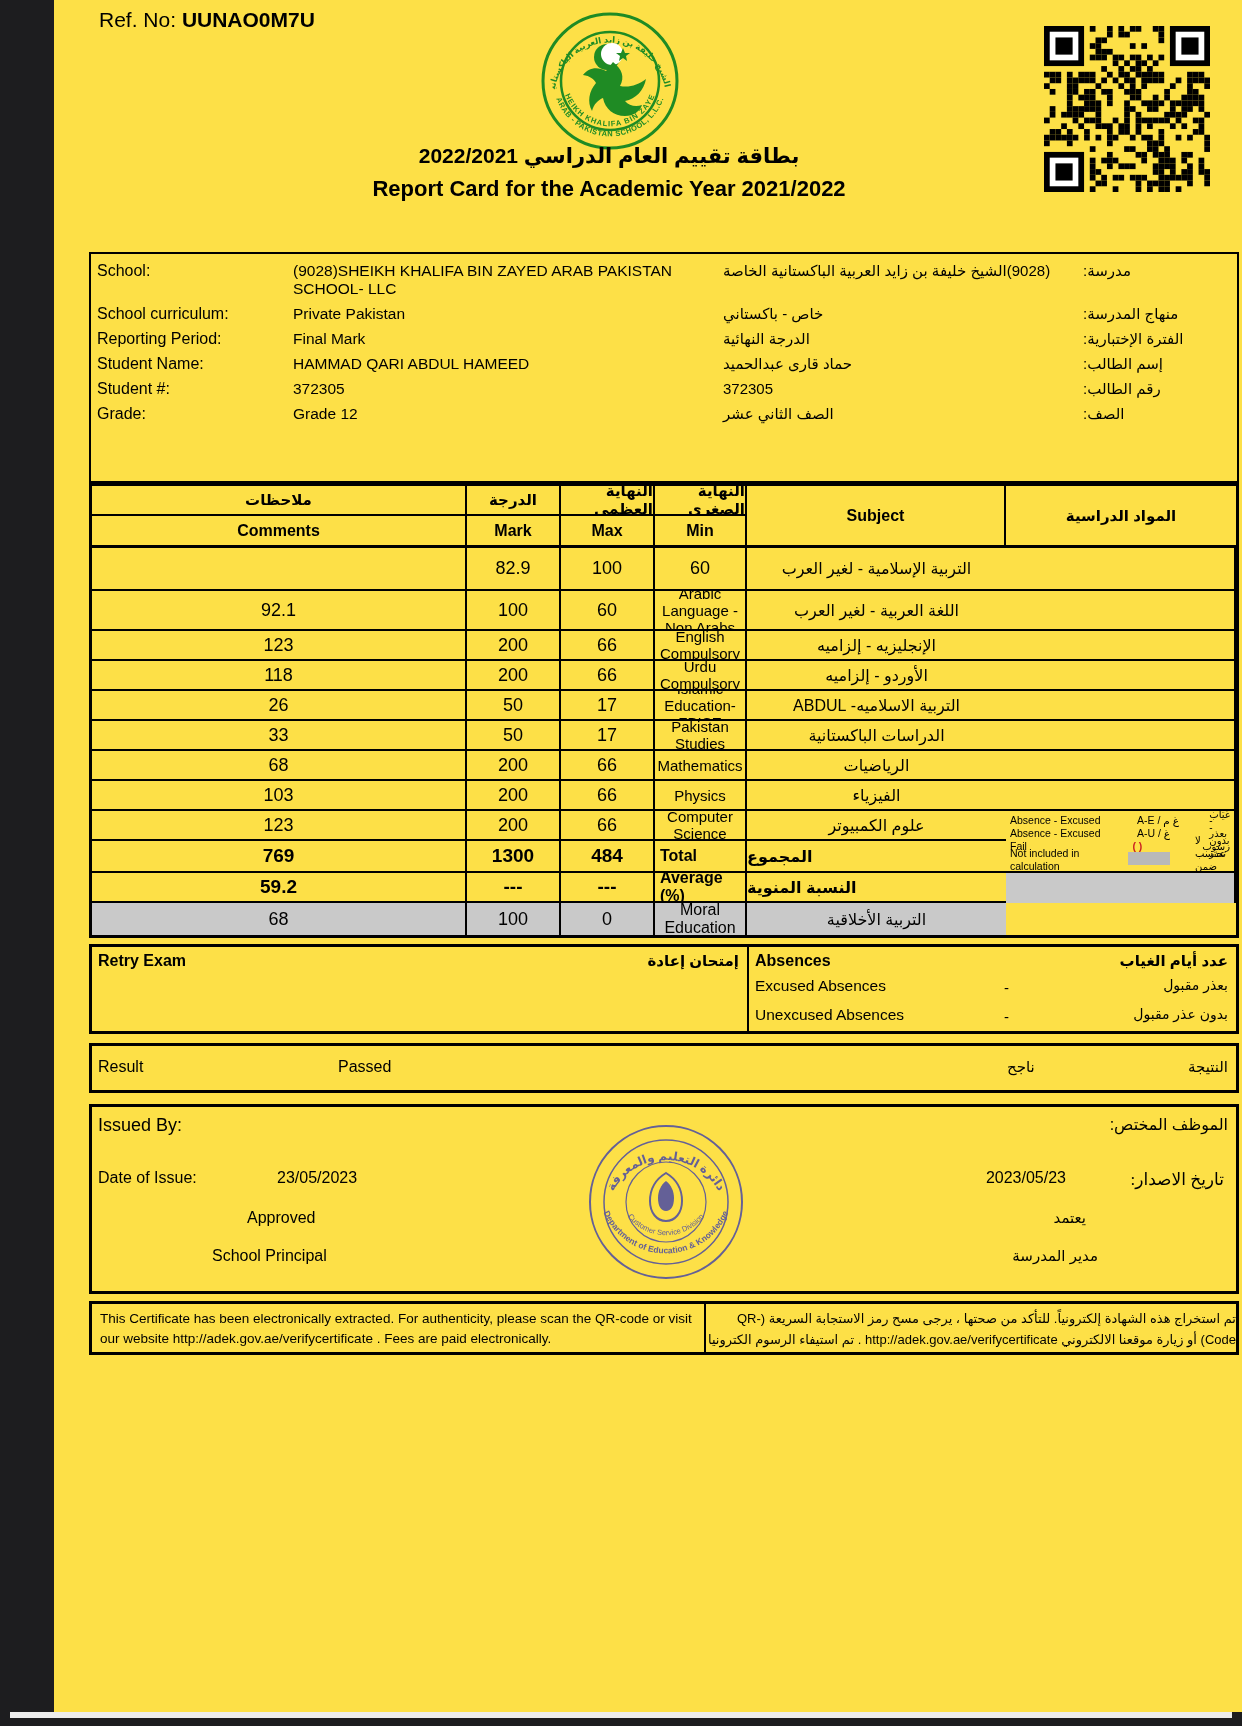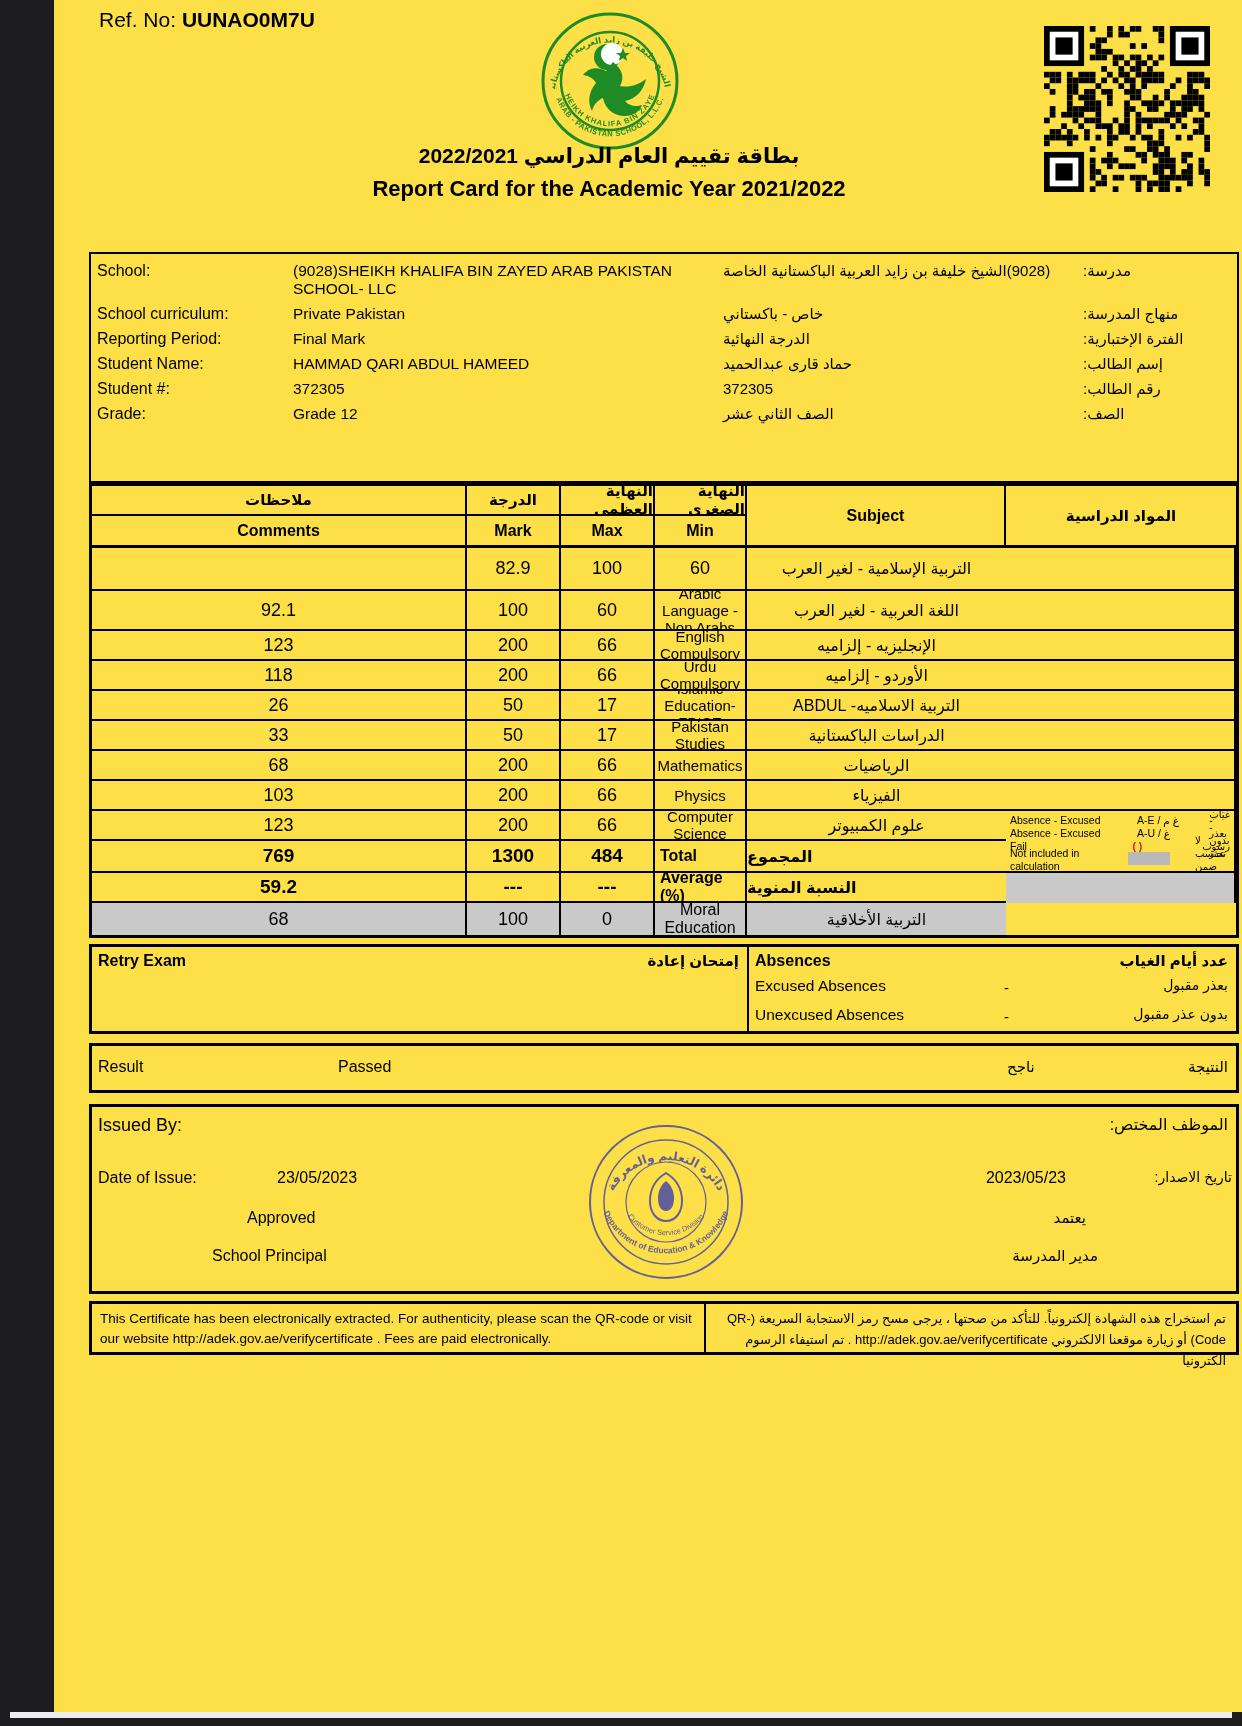--- a/index.html
+++ b/index.html
@@ -69,30 +69,30 @@
   .result .r-val{position:absolute;left:246px;top:12px;font-size:16px;}
   .result .r-var{position:absolute;left:915px;top:12px;font-size:15px;}
   .result .r-lar{position:absolute;right:8px;top:12px;font-size:15px;}
   
   .issued{position:absolute;left:35px;top:1104px;width:1150px;height:190px;border:3px solid #000;box-sizing:border-box;}
   .iss-title{position:absolute;left:6px;top:8px;font-size:18px;}
   .iss-title-ar{position:absolute;right:8px;top:8px;font-size:16px;}
   .iss-datelbl{position:absolute;left:6px;top:62px;font-size:16px;}
   .iss-dateval{position:absolute;left:185px;top:62px;font-size:16px;}
   .iss-datear{position:absolute;right:170px;top:62px;font-size:16px;}
-  .iss-datelblar{position:absolute;right:4px;top:62px;font-size:14px;}
+  .iss-datelblar{position:absolute;right:12px;top:62px;font-size:17px;font-family:Liberation Serif, serif;}
   .iss-approved{position:absolute;left:155px;top:102px;font-size:16px;}
   .iss-approvedar{position:absolute;right:150px;top:102px;font-size:15px;}
   .iss-principal{position:absolute;left:120px;top:140px;font-size:16px;}
   .iss-principalar{position:absolute;right:138px;top:140px;font-size:15px;}
   .stamp{position:absolute;left:493px;top:14px;width:162px;height:162px;opacity:.85;}
   
   .footer{position:absolute;left:35px;top:1301px;width:1150px;height:54px;border:3px solid #000;box-sizing:border-box;display:flex;}
   .footer .f-en{width:614px;border-right:2px solid #000;box-sizing:border-box;padding:5px 8px;font-size:13.5px;line-height:1.45;}
-  .footer .f-ar{flex:1;padding:5px 10px;font-size:13px;line-height:1.6;text-align:right;}
+  .footer .f-ar{flex:1;padding:5px 0;font-size:13px;line-height:1.6;text-align:right;}
 </style>
 </head>
 <body>
 
 <div class="page">
 
   <div class="refno"><span>Ref. No: </span><span class="b">UUNAO0M7U</span></div>
 
   <svg class="logo" viewBox="0 0 142 142">
     <defs>

